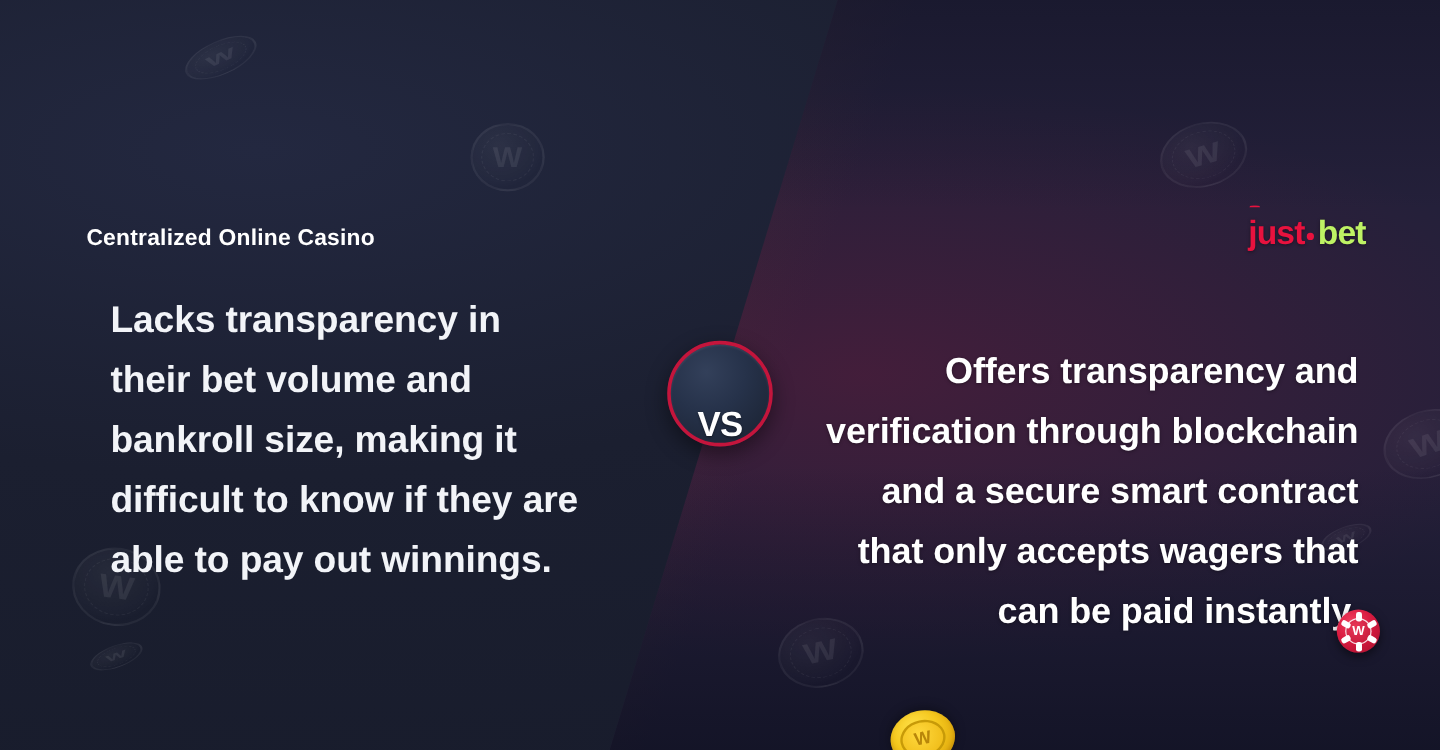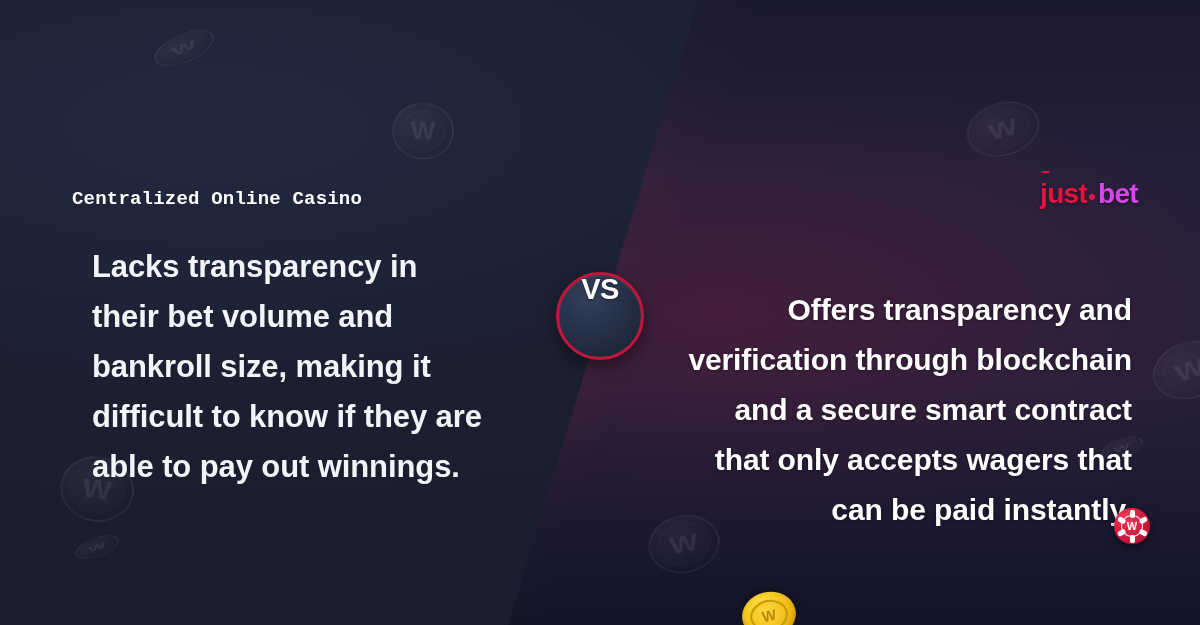--- a/index.html
+++ b/index.html
@@ -80,21 +80,20 @@
   }
 
   
   .left-heading {
     position:absolute;
     left:72px; top:188px;
     font-size:19px;
     font-weight:700;
     letter-spacing:.2px;
     color:#ffffff;
-    font-family:Liberation Mono, monospace;
   }
   .left-body {
     position:absolute;
     left:72px; top:242px;
     width:400px;
     font-size:31px;
     font-weight:600;
     line-height:50px;
     color:#f2f4f8;
     letter-spacing:-.1px;
@@ -134,32 +133,32 @@
     border-radius:40% 40% 0 0;
     transform:skewX(-3deg);
   }
   .logo .dot {
     width:6px; height:6px; border-radius:50%;
     background:#e8123e;
     margin:0 3px 0 2px;
     align-self:center;
     position:relative; top:3px;
   }
-  .logo .bet { color:#d946ef; }
+  .logo .bet { color:#bef264; }
 
   
   .vs-badge {
     position:absolute;
-    left:556px; top:272px;
+    left:556px; top:284px;
     width:88px; height:88px;
     border-radius:50%;
     background:
       radial-gradient(circle at 36% 28%, #33405a 0%, #26324a 42%, #1e2739 78%, #1a2131 100%);
     border:3px solid #c4153c;
-    display:flex; align-items:flex-start; justify-content:center;
+    display:flex; align-items:flex-end; justify-content:center;
     box-shadow:0 6px 18px rgba(0,0,0,.45), inset 0 1px 2px rgba(255,255,255,.10);
     z-index:30;
   }
   .vs-badge .vs-text {
     font-size:29px;
     font-weight:800;
     color:#ffffff;
     letter-spacing:-.5px;
     line-height:1;
     text-shadow:0 1px 2px rgba(0,0,0,.45);

